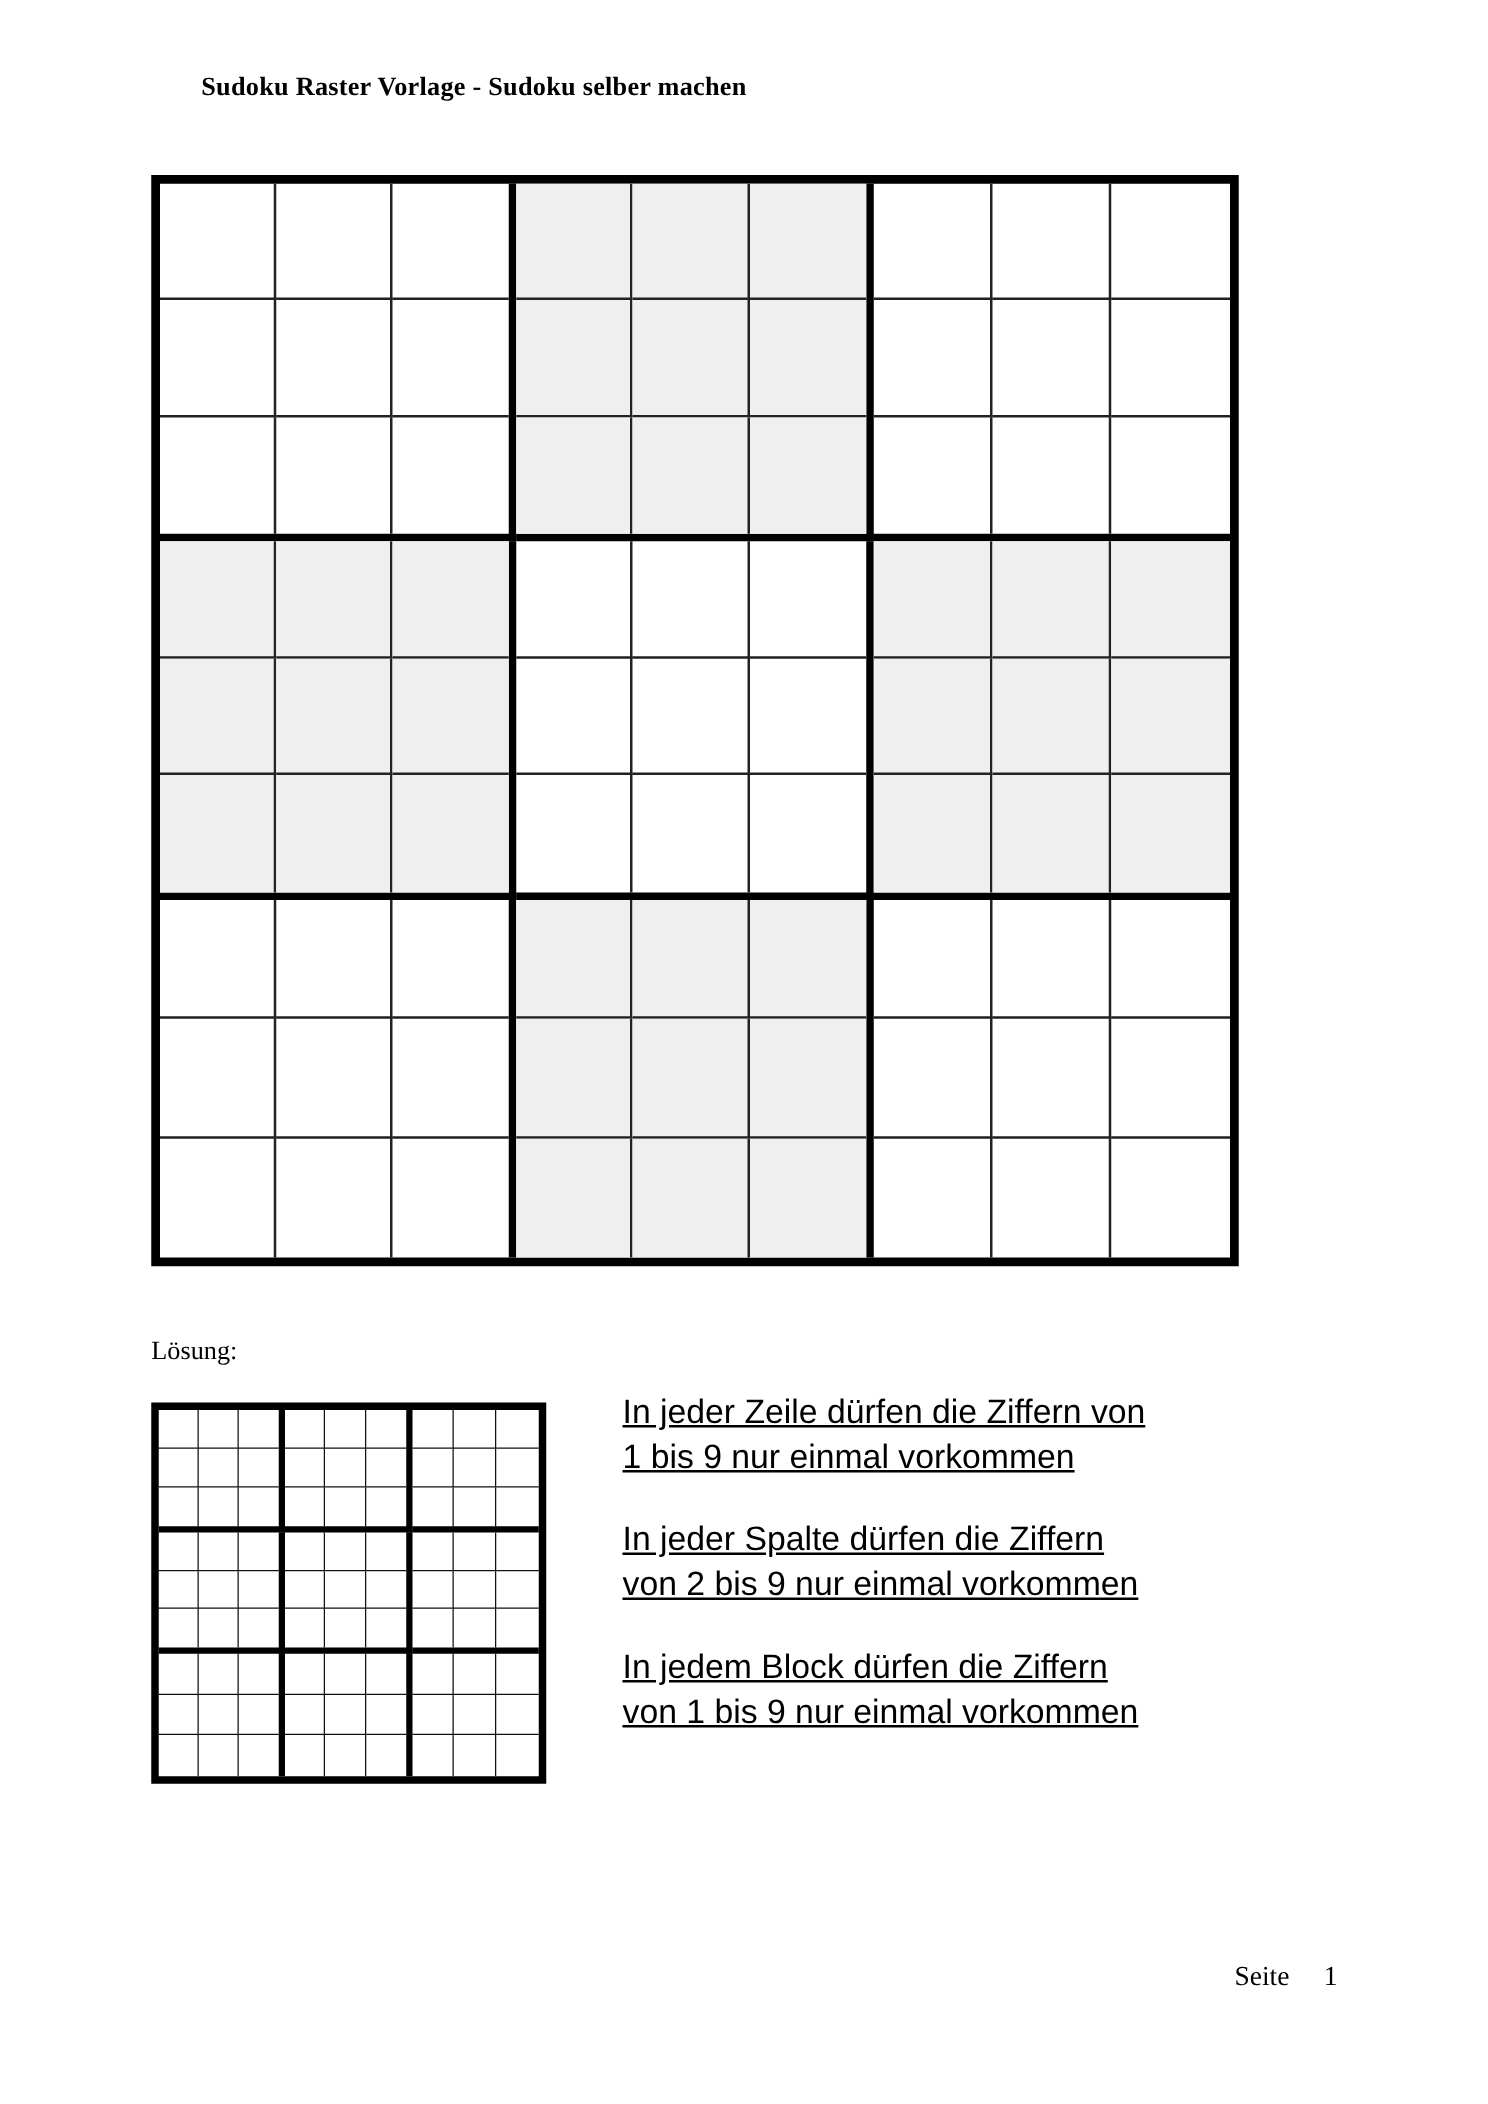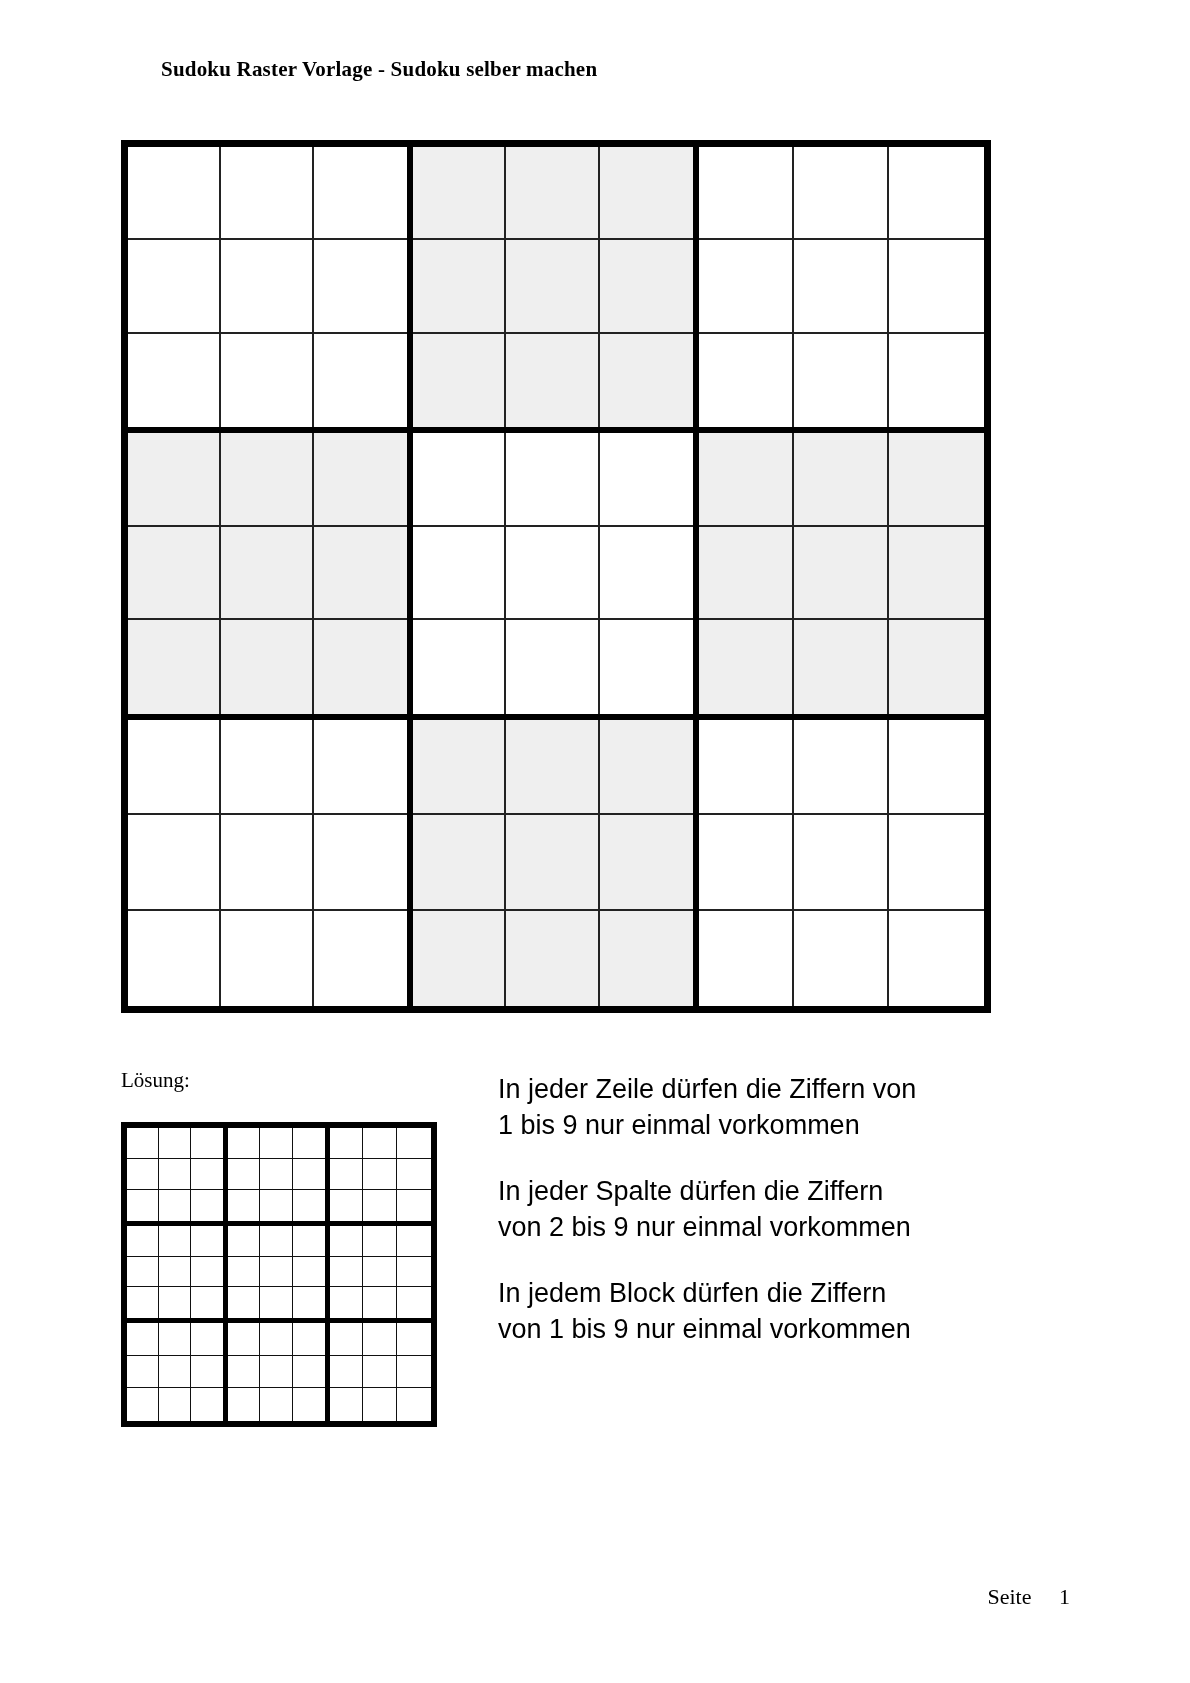--- a/index.html
+++ b/index.html
@@ -101,40 +101,40 @@
     border-right: 1.5px solid #111;
     border-bottom: 1.5px solid #111;
   }
   .mcell.c-last { border-right: none; }
   .mcell.r-last { border-bottom: none; }
 
   
   #rules {
     position: absolute;
     left: 498px;
-    top: 1072px;
+    top: 1112px;
     width: 600px;
+    text-decoration: underline;
   }
   .rule {
     font-size: 27px;
     line-height: 1.33;
     margin-bottom: 30px;
     white-space: pre-line;
   }
   .rule:last-child { margin-bottom: 16px; }
 
   
   #footer {
     position: absolute;
     right: 120px;
     top: 1568px;
     font-family: "Liberation Serif", serif;
     font-size: 22px;
     white-space: nowrap;
-    margin-top: 16px;
   }
   #footer .page-num { margin-left: 22px; }
 </style>
 </head>
 <body>
 
 <div id="doc-title">Sudoku Raster Vorlage - Sudoku selber machen</div>
 
 <div id="main-grid">
     <div class="block">

